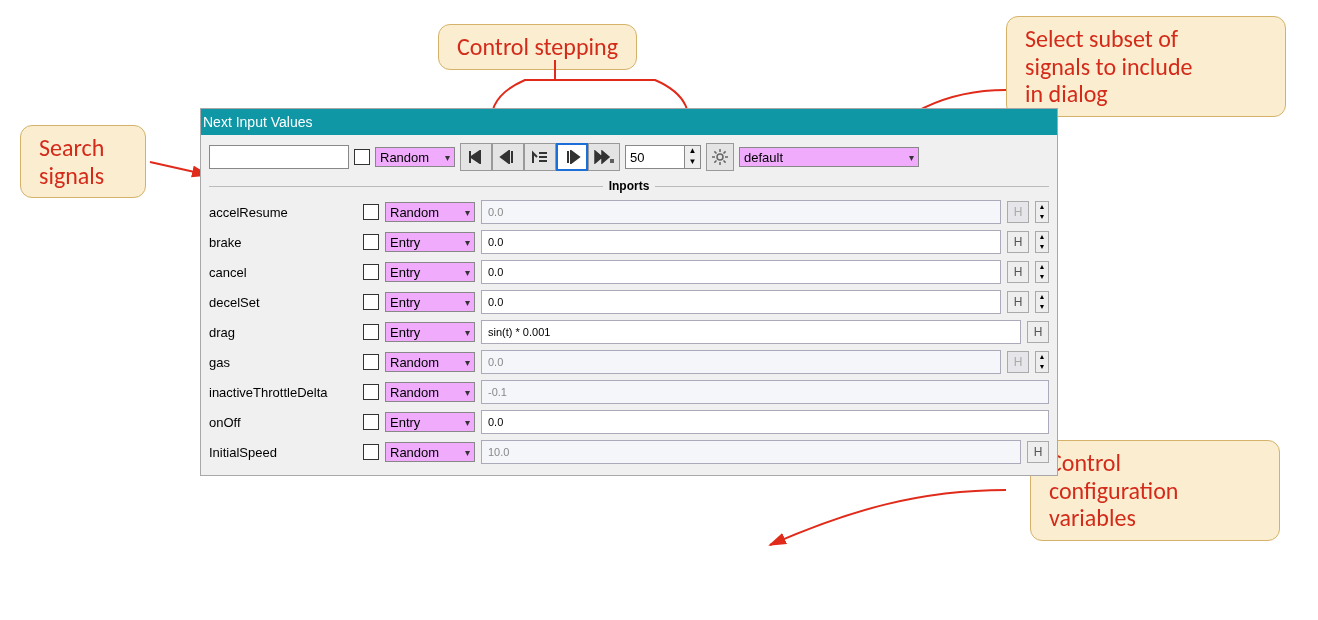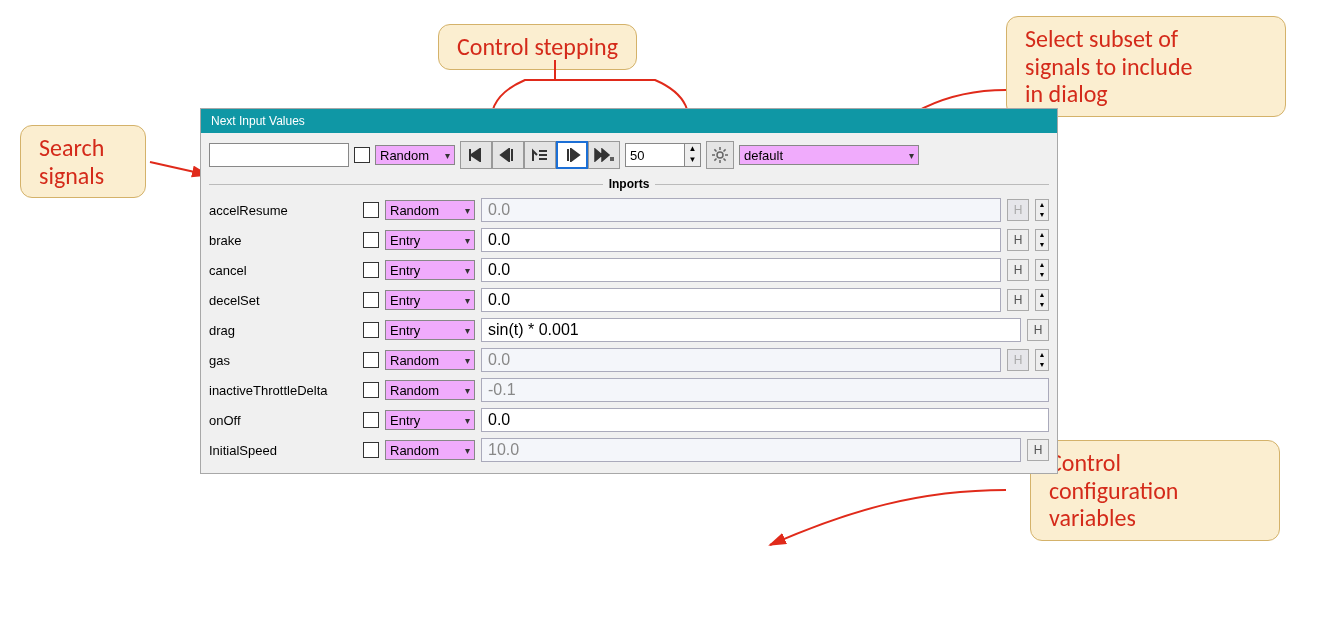--- a/index.html
+++ b/index.html
@@ -18,22 +18,22 @@
     position: absolute;
     left: 200px;
     top: 108px;
     width: 858px;
     border: 1px solid #a8a8a8;
     background: #f0f0f0;
   }
   .titlebar {
     background: #0f97a5;
     color: #fff;
-    padding: 5px 10px;
-    font-size: 12px;
+    padding: 5px 2px;
+    font-size: 14px;
   }
   .toolbar {
     display: flex;
     align-items: center;
     gap: 5px;
     padding: 8px 8px 4px 8px;
     background: #f0f0f0;
   }
   .search-input {
     width: 140px;
@@ -130,21 +130,21 @@
     padding: 3px 0;
   }
   .row .name { width: 148px; font-size: 13px; }
   .row .select.mode-row { width: 90px; justify-content: space-between; }
   .row .value {
     flex: 1;
     height: 24px;
     border: 1px solid #aab;
     background: #fff;
     padding: 0 6px;
-    font-size: 16px;
+    font-size: 11px;
   }
   .row .value.disabled { background: #f4f6fa; color: #888; }
   .hbtn {
     width: 22px;
     height: 22px;
     border: 1px solid #aaa;
     background: #eee;
     font-size: 12px;
     text-align: center;
     line-height: 20px;

